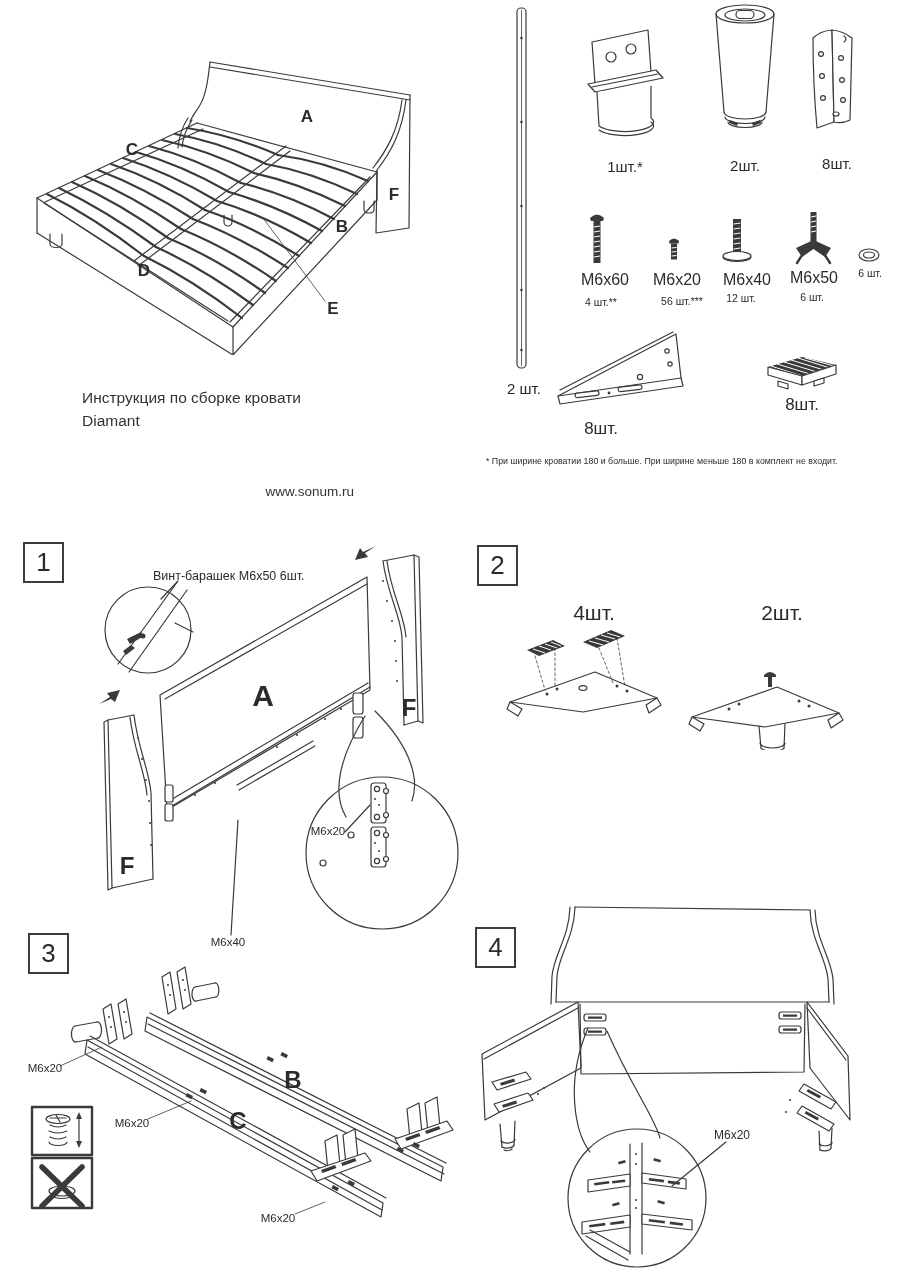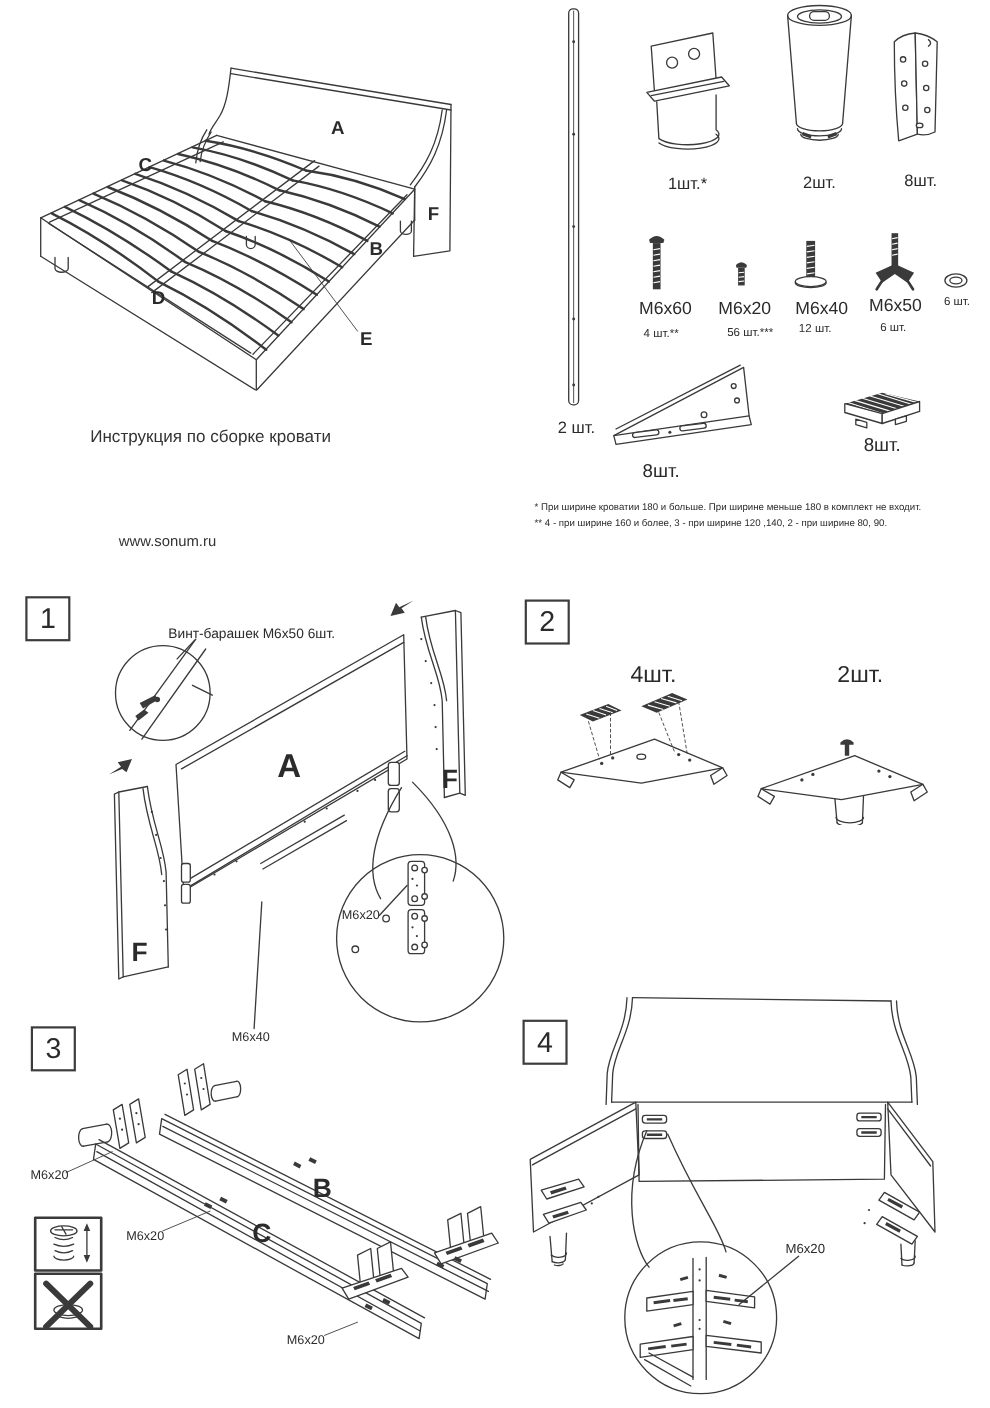--- a/index.html
+++ b/index.html
@@ -21,21 +21,21 @@
   .t-big{font-size:17px;}
   .t-led{font-size:11.5px;}
   .t-letter{font-size:17px;font-weight:bold;}
   .t-letter-xl{font-size:30px;font-weight:bold;}
   .t-letter-l{font-size:24px;font-weight:bold;}
   .t-step2{font-size:21px;}
   .numbox{position:absolute;width:37px;height:37px;border:2px solid #3c3c3c;background:#fff;
           display:flex;align-items:center;justify-content:center;font-size:26px;color:#2b2b2b;}
   .title{position:absolute;left:82px;top:386px;width:302px;text-align:left;
          font-size:15.5px;line-height:23px;color:#333;}
-  .website{position:absolute;left:108px;top:484px;width:246px;text-align:left;font-size:13.5px;color:#333;}
+  .website{position:absolute;left:108px;top:484px;width:246px;text-align:right;font-size:13.5px;color:#333;}
   .footnotes{position:absolute;left:486px;top:455px;width:408px;font-size:8.8px;line-height:13.5px;color:#2b2b2b;}
 </style>
 </head>
 <body>
 
 <div id="page">
 
   <svg class="abs" style="left:20px;top:25px" width="440" height="330" viewBox="0 0 440 330">
 
     <g class="ln">
@@ -102,20 +102,21 @@
     <text class="t-letter" text-anchor="middle" x="287" y="97">A</text>
     <text class="t-letter" text-anchor="middle" x="112" y="130">C</text>
     <text class="t-letter" text-anchor="middle" x="374" y="175">F</text>
     <text class="t-letter" text-anchor="middle" x="322" y="207">B</text>
     <text class="t-letter" text-anchor="middle" x="124" y="251">D</text>
     <text class="t-letter" text-anchor="middle" x="313" y="289">E</text>
   </svg>
 
   <div class="title">
     <div>Инструкция по сборке кровати</div>
+    <div>Diamant</div>
   </div>
   <div class="website">www.sonum.ru</div>
 
   <svg class="abs" style="left:480px;top:0" width="420" height="445" viewBox="0 0 420 445">
 
     <g>
       <rect class="fw" x="37" y="8" width="9" height="360" rx="4"></rect>
       <line class="ln thin" x1="41.5" y1="10" x2="41.5" y2="366"></line>
       <circle class="fd" cx="41.5" cy="38" r="1.3"></circle>
         <circle class="fd" cx="41.5" cy="122" r="1.3"></circle>
@@ -242,21 +243,20 @@
       <path class="fw" d="M288 367 L322 376 L322 385 L288 375 Z"></path>
       <path class="fw" d="M322 376 L356 365 L356 374 L322 385 Z"></path>
       <path class="fw" d="M298 381 l10 3 0 5 -10 -3 z"></path>
       <path class="fw" d="M334 381 l10 -3 0 5 -10 3 z"></path>
     </g>
     <text class="t-big" text-anchor="middle" x="322" y="410">8шт.</text>
   </svg>
 
   <div class="footnotes">
     <div>* При ширине кроватии 180 и больше. При ширине меньше  180 в комплект не входит.</div>
-    <div>** 4 - при ширине 160 и более, 3 - при ширине 120  ,140, 2 - при ширине 80, 90.</div>
   </div>
 
   <div class="numbox" style="left:23px;top:542px">1</div>
   <svg class="abs" style="left:15px;top:533px" width="455" height="430" viewBox="0 0 455 430">
     <g class="ln">
 
       <circle cx="133" cy="97" r="43"></circle>
       <path d="M103 131 L163 48"></path>
       <path d="M114 139 L172 57"></path>
       <path d="M160 90 L178 99"></path>

